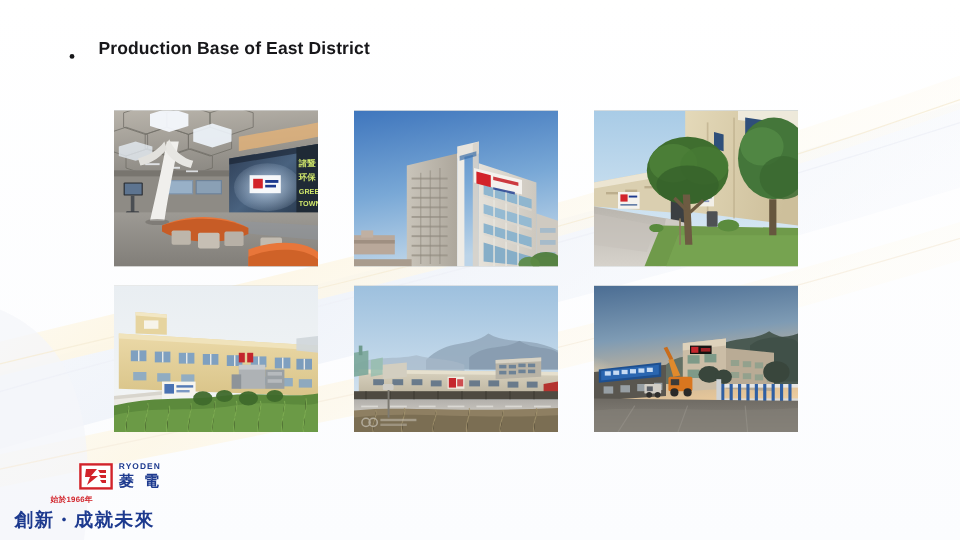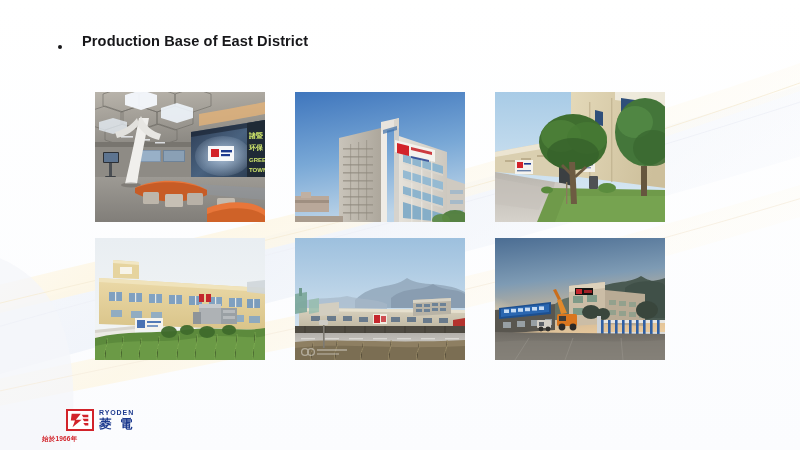--- a/index.html
+++ b/index.html
@@ -831,15 +831,16 @@
         </svg>
       </span>
       <span id="logo-wordmark">
         <span id="logo-latin">RYODEN</span>
         <span id="logo-cjk">菱 電</span>
       </span>
     </div>
 
     <div id="logo-since">始於1966年</div>
 
+    <div id="logo-tagline">創新・成就未來</div>
   </div>
 
 </div>
 
 </body></html>

